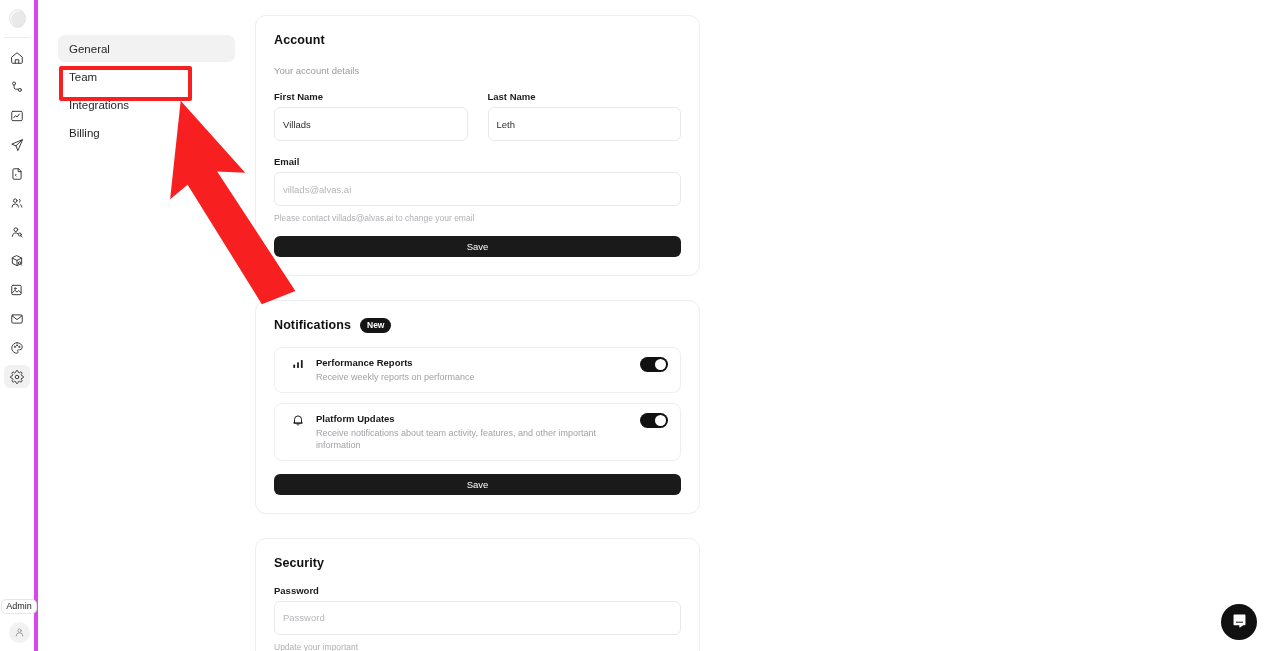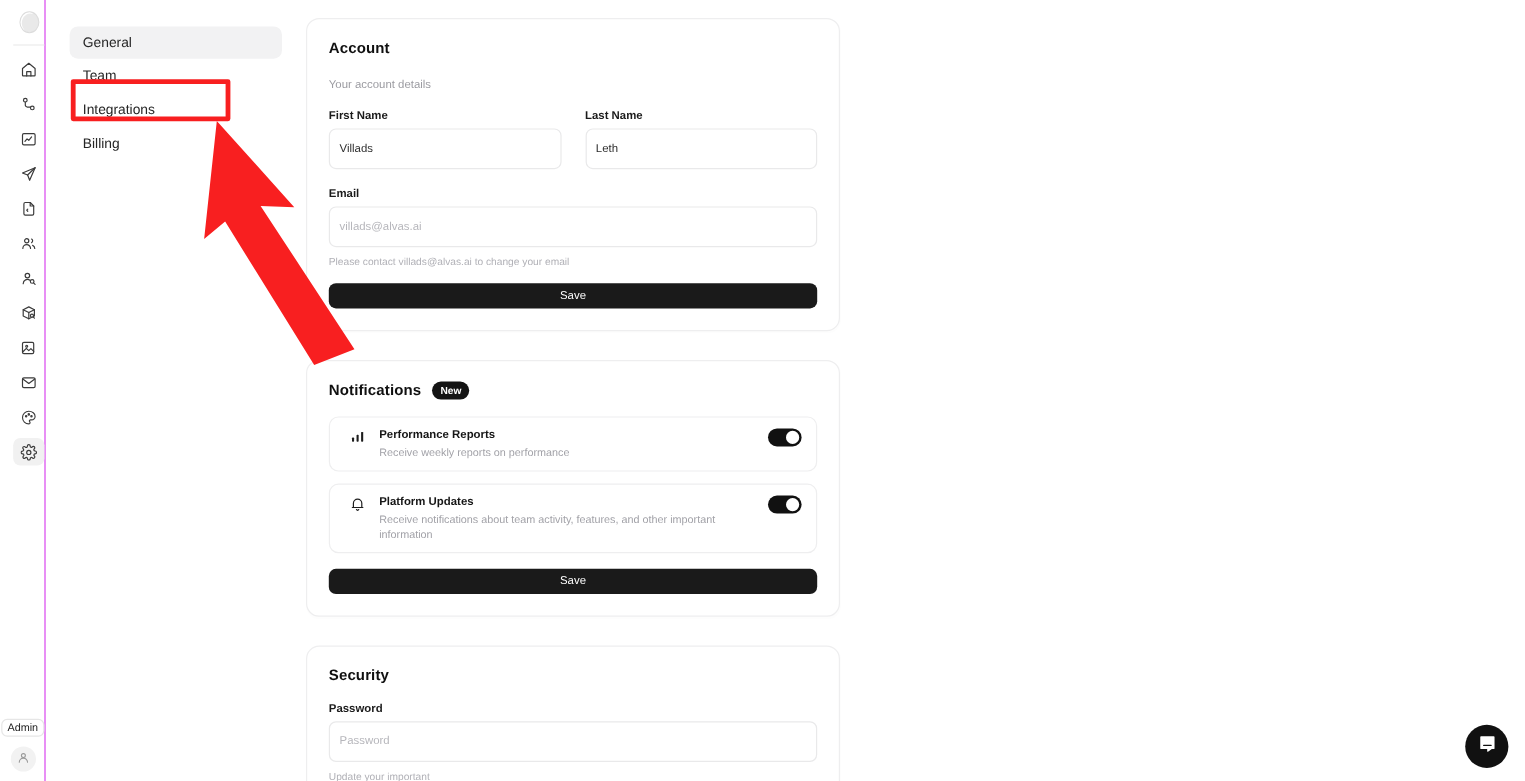--- a/index.html
+++ b/index.html
@@ -14,22 +14,22 @@
     position: relative;
     width: 1271px; height: 651px;
     background: #ffffff;
   }
 
   
   .rail {
     position: absolute; left: 0; top: 0;
     width: 38px; height: 651px;
     background: #ffffff;
-    border-right: 1px solid #d946ef;
-    display: flex; flex-direction: column; align-items: flex-end;
+    border-right: 4px solid #d946ef;
+    display: flex; flex-direction: column; align-items: center;
   }
   .rail-logo {
     margin-top: 5px; margin-bottom: 6px;
     width: 26px; height: 26px;
     display: flex; align-items: center; justify-content: center;
   }
   .rail-sep {
     width: 26px; height: 1px; background: #ececec; margin-bottom: 8px;
   }
   .rail-item {
@@ -57,21 +57,21 @@
   }
   .avatar-circle {
     width: 21px; height: 21px; border-radius: 50%;
     background: #f2f2f2;
     display: flex; align-items: center; justify-content: center;
     color: #9a9a9a;
   }
 
   
   .settings-nav {
-    position: absolute; left: 58px; top: 22px;
+    position: absolute; left: 58px; top: 35px;
     width: 177px;
   }
   .nav-item {
     height: 27px;
     display: flex; align-items: center;
     padding: 0 11px;
     border-radius: 7px;
     font-size: 11.5px;
     color: #262626;
     margin-bottom: 1px;

